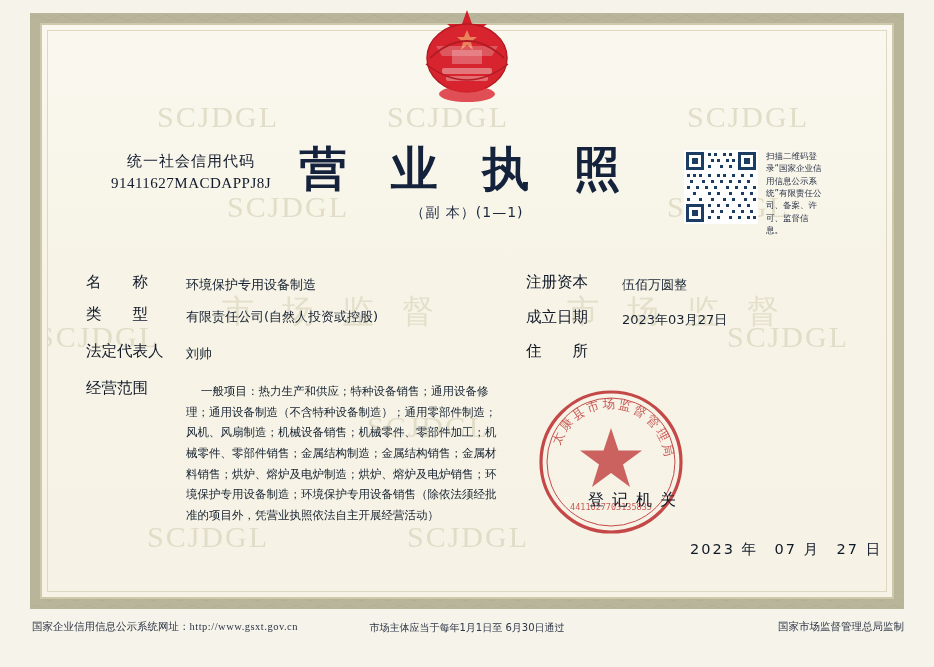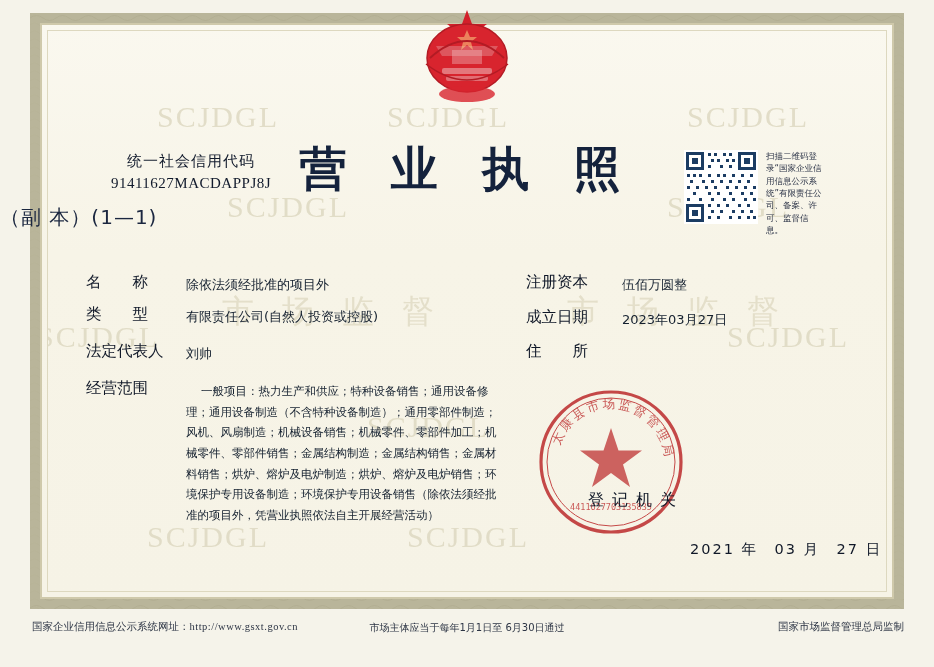--- a/index.html
+++ b/index.html
@@ -93,21 +93,22 @@
     font-size: 47px;
     font-weight: bold;
     letter-spacing: 14px;
     color: #14223c;
     font-family: "DejaVu Sans", sans-serif;
   }
   .subtitle {
     position: absolute;
     left: 0; right: 0;
     top: 204px;
-    font-size: 20px;
+    text-align: center;
+    font-size: 14px;
     color: #1b2740;
     letter-spacing: 1px;
     font-family: "DejaVu Sans", sans-serif;
   }
   
   .code-block {
     position: absolute;
     left: 86px;
     top: 152px;
     width: 210px;
@@ -384,21 +385,21 @@
           <rect x="69" y="66" width="3" height="3"></rect>
       </g>
     </svg>
   </div>
   <div class="qr-note">扫描二维码登录“国家企业信用信息公示系统”有限责任公司、备案、许可、监督信息。</div>
 
   <div class="field" style="left:86px; top:272px;">
     <span class="flabel">名　　称</span>
   </div>
   <div class="field" style="left:186px; top:274px;">
-    <span class="fvalue">除依法须经批准的项目外</span>
+    <span class="fvalue">环境保护专用设备制造</span>
   </div>
 
   <div class="field" style="left:86px; top:304px;">
     <span class="flabel">类　　型</span>
   </div>
   <div class="field" style="left:186px; top:306px;">
     <span class="fvalue">有限责任公司(自然人投资或控股)</span>
   </div>
 
   <div class="field" style="left:86px; top:341px;">
@@ -448,21 +449,21 @@
       <text transform="rotate(14 74 74)" x="74" y="20" text-anchor="middle">监</text>
       <text transform="rotate(30 74 74)" x="74" y="20" text-anchor="middle">督</text>
       <text transform="rotate(46 74 74)" x="74" y="20" text-anchor="middle">管</text>
       <text transform="rotate(62 74 74)" x="74" y="20" text-anchor="middle">理</text>
       <text transform="rotate(78 74 74)" x="74" y="20" text-anchor="middle">局</text>
     </g>
     <text x="74" y="122" text-anchor="middle" fill="#c03a3a" font-family="DejaVu Sans Mono, monospace" font-size="8.5" opacity=".9">4411627703135835</text>
   </svg>
 
   <div class="reg-auth">登记机关</div>
-  <div class="date-line">2021 年　03 月　27 日</div>
+  <div class="date-line">2023 年　07 月　27 日</div>
 
   <div class="footer">
     <div class="footer-left">
       <span>国家企业信用信息公示系统网址：</span><span class="footer-url">http://www.gsxt.gov.cn</span>
     </div>
     <div class="footer-center">
       <div>市场主体应当于每年1月1日至 6月30日通过</div>
     </div>
     <div class="footer-right">国家市场监督管理总局监制</div>
   </div>

